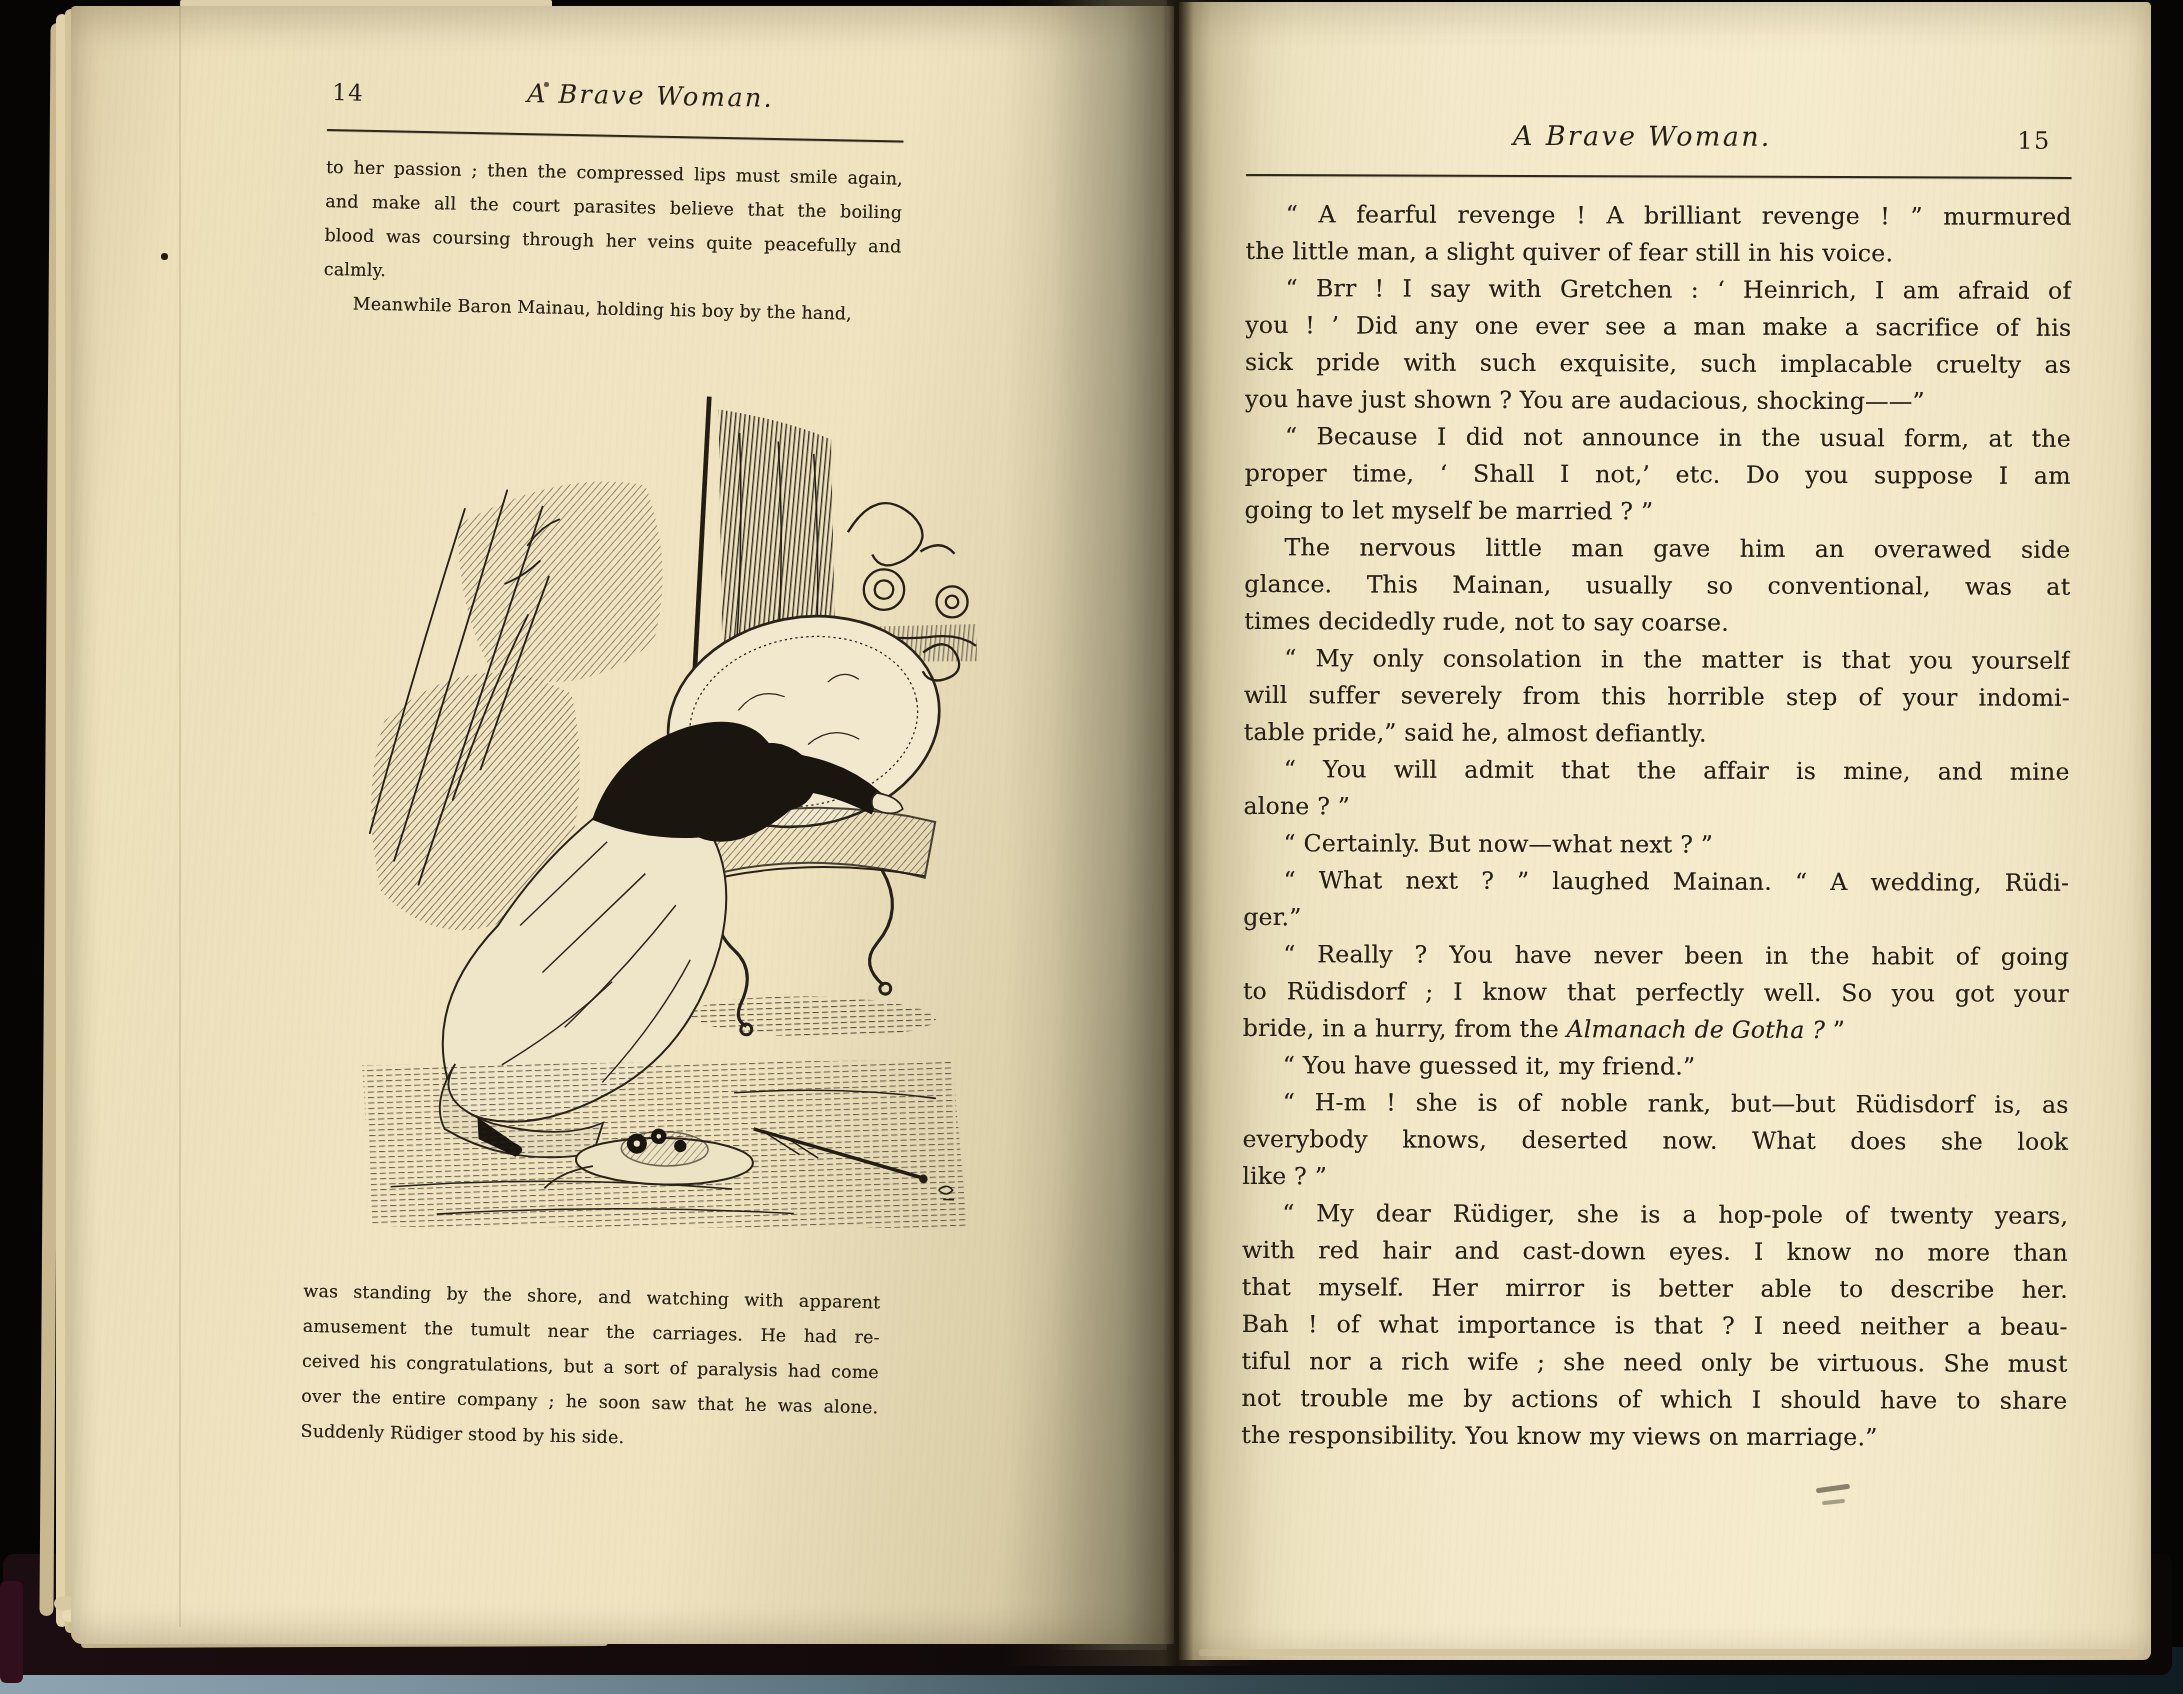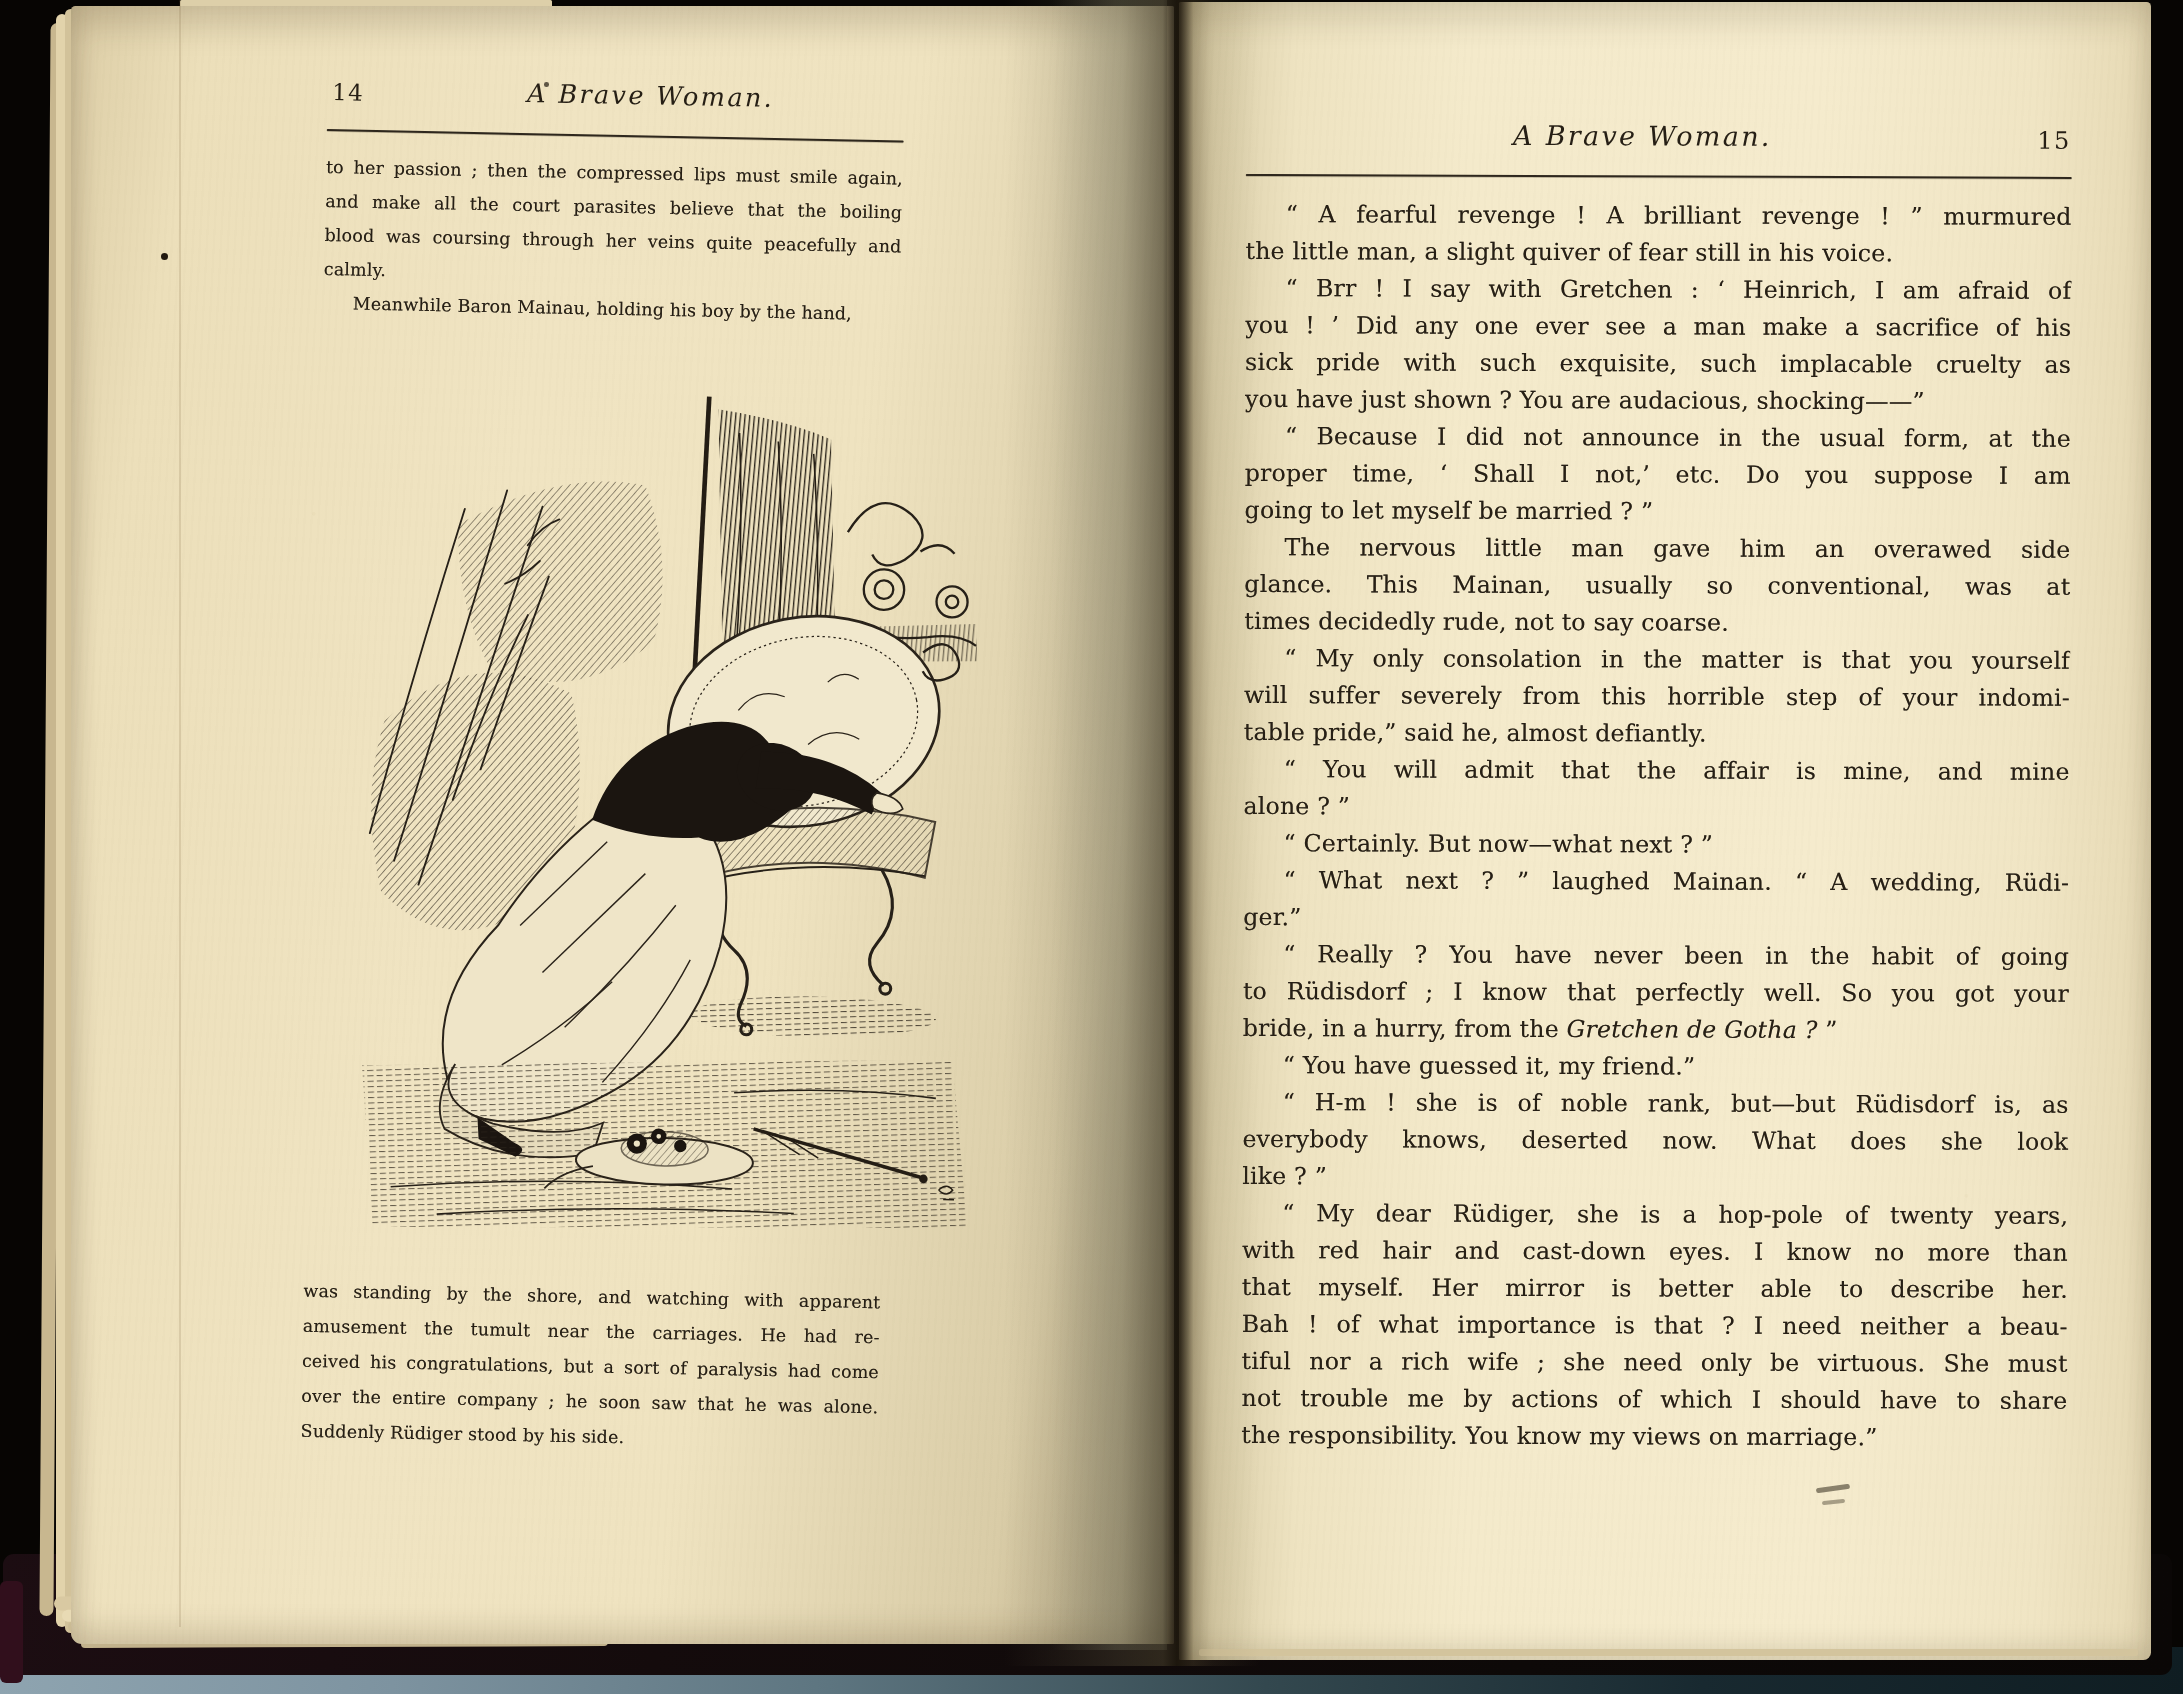--- a/index.html
+++ b/index.html
@@ -34,21 +34,21 @@
     background:linear-gradient(90deg,rgba(128,128,110,0) 0%,rgba(128,128,108,.30) 55%,rgba(110,110,92,.38) 100%);}
 
   
   .content{position:absolute;}
   #lp-content{left:328px;top:68px;width:577px;transform:rotate(1.15deg);transform-origin:0 0;}
   #rp-content{left:1246px;top:113px;width:826px;transform:rotate(0.2deg);transform-origin:0 0;}
 
   .pagehead{position:relative;height:50px;}
   .pgnum{position:absolute;top:11px;font-size:23px;letter-spacing:1.5px;}
   #lp-content .pgnum{left:4.6px;}
-  #rp-content .pgnum{right:1px;font-size:24px;}
+  #rp-content .pgnum{right:21px;font-size:24px;}
   .runtitle{position:absolute;top:6.2px;left:56%;transform:translateX(-50%);font-style:italic;font-size:25.6px;letter-spacing:2.3px;white-space:nowrap;}
   #rp-content .runtitle{left:48%;font-size:27px;}
   .headrule{height:2.3px;background:#2e271d;border-radius:1.5px;margin-top:11px;box-shadow:0 0.8px 0 rgba(46,39,29,.25);}
 
   .bodytext{margin-top:18.6px;font-size:17.4px;line-height:34px;letter-spacing:0.2px;}
   #rp-content .bodytext{font-size:23.6px;line-height:37px;margin-top:20px;}
   .tline{text-align:justify;text-align-last:justify;overflow:hidden;white-space:normal;
          text-shadow:0 0 0.5px rgba(38,31,21,.55);}
   .tline.end{text-align-last:left;}
   .tline.ind{text-indent:1.7em;}
@@ -240,21 +240,21 @@
         <div class="tline ind">“ My only consolation in the matter is that you yourself</div>
         <div class="tline">will suffer severely from this horrible step of your indomi-</div>
         <div class="tline end">table pride,” said he, almost defiantly.</div>
         <div class="tline ind">“ You will admit that the affair is mine, and mine</div>
         <div class="tline end">alone ? ”</div>
         <div class="tline ind end">“ Certainly.   But now—what next ? ”</div>
         <div class="tline ind">“ What next ? ” laughed Mainan.   “ A wedding, Rüdi-</div>
         <div class="tline end">ger.”</div>
         <div class="tline ind">“ Really ?   You have never been in the habit of going</div>
         <div class="tline">to Rüdisdorf ; I know that perfectly well.   So you got your</div>
-        <div class="tline end">bride, in a hurry, from the <i>Gretchen de Gotha ?</i> ”</div>
+        <div class="tline end">bride, in a hurry, from the <i>Almanach de Gotha ?</i> ”</div>
         <div class="tline ind end">“ You have guessed it, my friend.”</div>
         <div class="tline ind">“ H-m ! she is of noble rank, but—but Rüdisdorf is, as</div>
         <div class="tline">everybody knows, deserted now.   What does she look</div>
         <div class="tline end">like ? ”</div>
         <div class="tline ind">“ My dear Rüdiger, she is a hop-pole of twenty years,</div>
         <div class="tline">with red hair and cast-down eyes.   I know no more than</div>
         <div class="tline">that myself.   Her mirror is better able to describe her.</div>
         <div class="tline">Bah !  of what importance is that ?   I need neither a beau-</div>
         <div class="tline">tiful nor a rich wife ; she need only be virtuous.   She must</div>
         <div class="tline">not trouble me by actions of which I should have to share</div>

